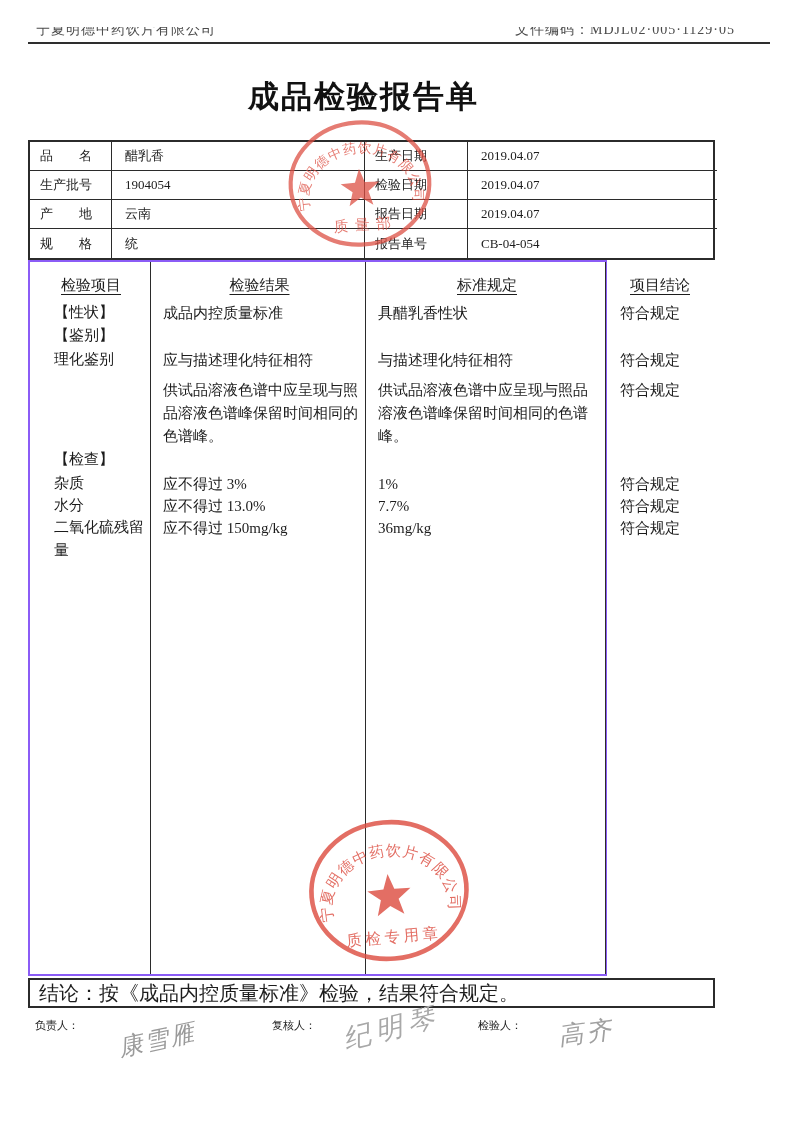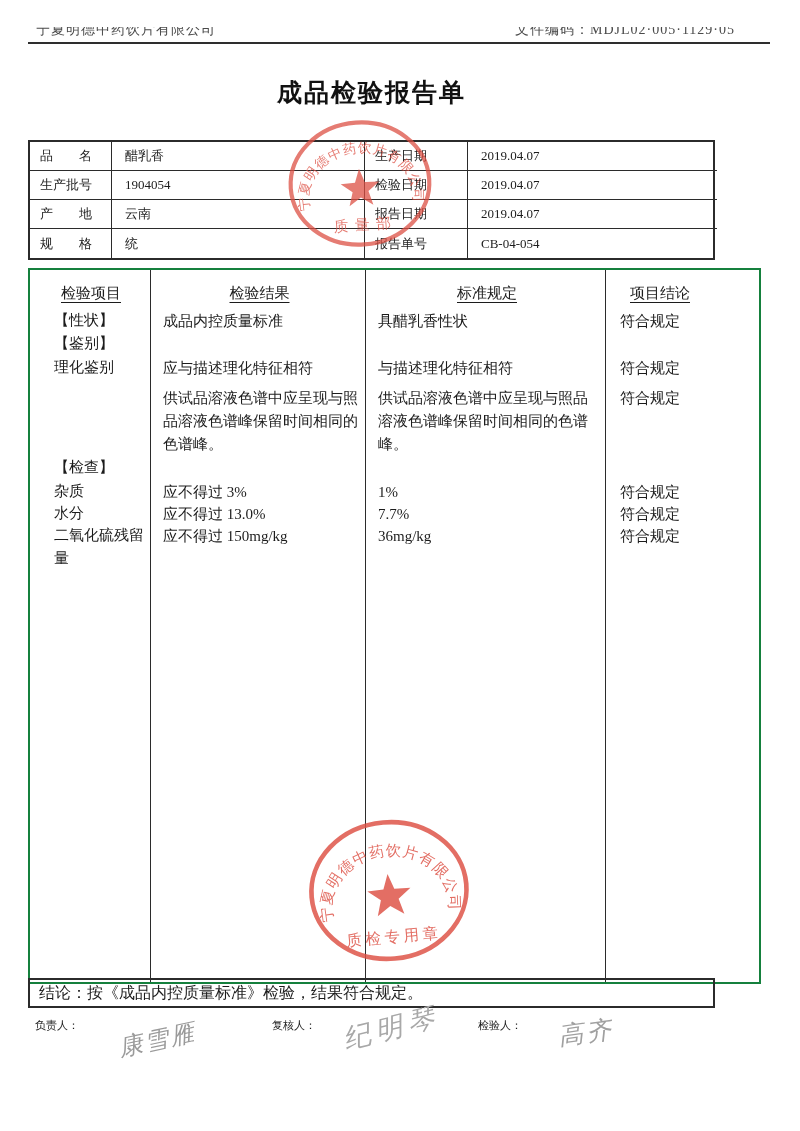--- a/index.html
+++ b/index.html
@@ -7,52 +7,52 @@
     position:relative;width:800px;height:1131px;background:#fff;
     font-family:"Liberation Serif","DejaVu Serif",serif;color:#1c1c1c;overflow:hidden;
   }
   
   .runhead{position:absolute;top:27px;height:15px;overflow:hidden;color:#4a4a4a;font-size:14px;}
   .runhead .clip{display:block;margin-top:-6px;line-height:18px;letter-spacing:1px;}
   .runhead-left{left:36px;width:250px;}
   .runhead-right{left:515px;width:260px;}
   .head-rule{position:absolute;left:28px;top:42px;width:742px;height:2px;background:#2e2e2e;}
   
-  .doc-title{position:absolute;left:28px;top:76px;width:687px;text-align:center;
-    font-size:25px;font-weight:700;letter-spacing:2px;color:#111;}
+  .doc-title{position:absolute;left:20px;top:76px;width:687px;text-align:center;
+    font-size:31px;font-weight:700;letter-spacing:2px;color:#111;}
   
   .info-table{position:absolute;left:28px;top:140px;width:687px;height:120px;
     border:2px solid #2b2b2b;border-bottom:none;box-sizing:border-box;
     display:grid;grid-template-columns:82px 253px 103px 249px;grid-template-rows:repeat(4,1fr);}
   .info-cell{border-bottom:1px solid #2b2b2b;border-right:1px solid #2b2b2b;
     display:flex;align-items:center;font-size:13px;box-sizing:border-box;}
   .info-cell:nth-child(4n){border-right:none;}
   .info-cell:nth-child(n+13){border-bottom:none;}
   .info-table{border-bottom:2px solid #2b2b2b;}
   .c-label{padding-left:10px;}
   .c-value{padding-left:13px;}
   
-  .main-table{position:absolute;left:28px;top:268px;width:733px;height:716px;
-    border:2px solid #15803d;box-sizing:border-box;}
+  .main-table{position:absolute;left:28px;top:260px;width:579px;height:716px;
+    border:2px solid #8b5cf6;box-sizing:border-box;}
   .vline{position:absolute;top:0;bottom:0;width:1px;background:#2b2b2b;}
   .vline1{left:120px;} .vline2{left:335px;} .vline3{left:575px;}
   .mt-grid{position:absolute;left:0;top:0;right:0;bottom:0;
     display:grid;grid-template-columns:122px 215px 240px 106px;
     grid-template-rows:40px 23px 24px 30px 70px 24px 22px 22px 22px 1fr;
     font-size:15px;line-height:23px;}
   .mt-h{display:flex;align-items:center;justify-content:center;font-size:15px;padding-top:6px;}
   .mt-h span{text-decoration:underline;text-underline-offset:4px;}
   .mt-c1{padding-left:24px;box-sizing:border-box;font-family:Liberation Mono, monospace;}
   .mt-c2{padding-left:11px;padding-right:6px;box-sizing:border-box;}
   .mt-c3{padding-left:11px;padding-right:6px;box-sizing:border-box;}
   .mt-c4{padding-left:13px;box-sizing:border-box;}
   
   .conclusion{position:absolute;left:28px;top:978px;width:687px;height:30px;
     border:2px solid #2b2b2b;box-sizing:border-box;display:flex;align-items:center;
-    padding-left:9px;font-size:16px;}
+    padding-left:9px;font-size:20px;}
   
   .sig-label{position:absolute;top:1018px;font-size:11px;}
   .sig-name{position:absolute;color:#9a9a9a;font-style:italic;
     font-family:"DejaVu Serif","Liberation Serif",serif;}
   .sig1l{left:35px;} .sig2l{left:272px;} .sig3l{left:478px;}
   .sig1{left:118px;top:1024px;font-size:24px;transform:rotate(-12deg);letter-spacing:2px;}
   .sig2{left:342px;top:1010px;font-size:27px;transform:rotate(-14deg);letter-spacing:6px;color:#a8a8a8;}
   .sig3{left:558px;top:1016px;font-size:25px;transform:rotate(-8deg);letter-spacing:3px;color:#a0a0a0;}
   
   .stamp{position:absolute;pointer-events:none;}

